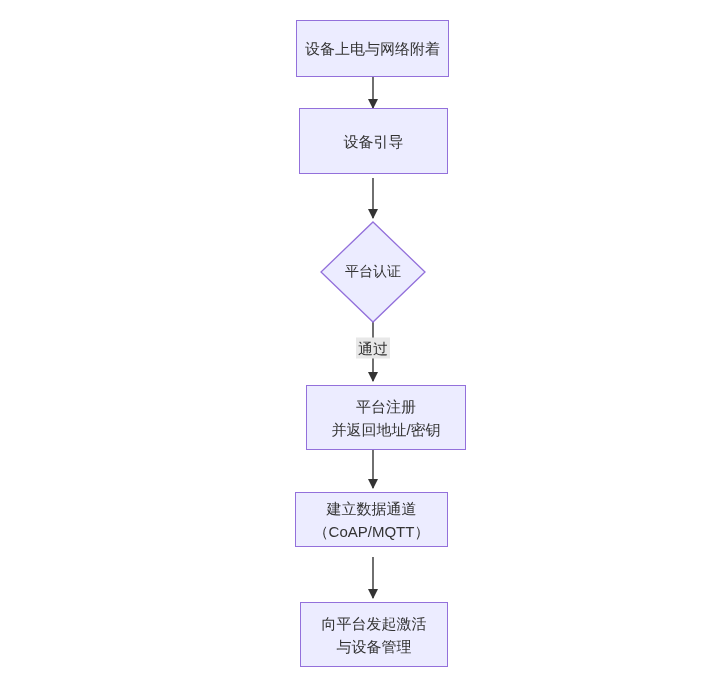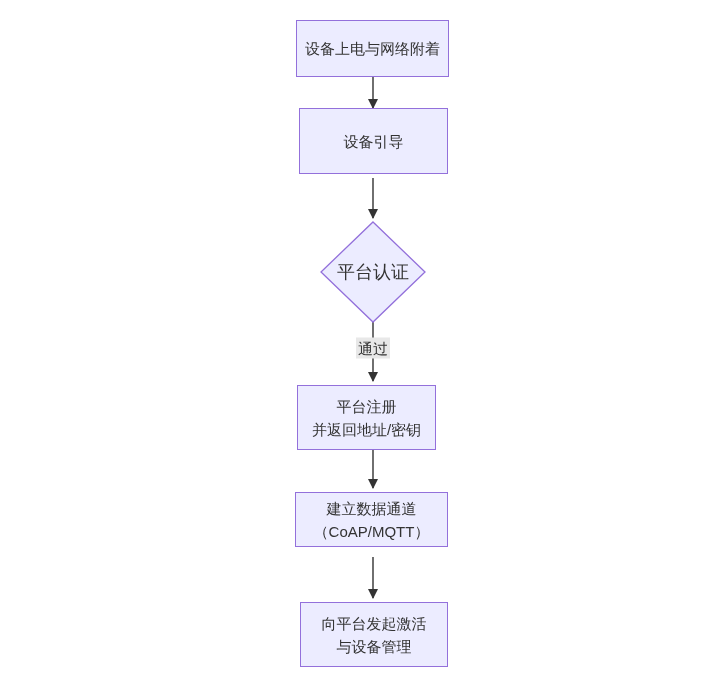--- a/index.html
+++ b/index.html
@@ -31,21 +31,21 @@
     border:1.4px solid var(--node-border);
     display:flex;flex-direction:column;
     align-items:center;justify-content:center;
     text-align:center;
     font-size:15px;line-height:23px;
     color:var(--text);
   }
   .diamond-label{
     position:absolute;
     transform:translate(-50%,-50%);
-    font-size:18px;color:var(--text);
+    font-size:14px;color:var(--text);
     white-space:nowrap;
   }
   .edge-label{
     position:absolute;
     transform:translate(-50%,-50%);
     background:var(--label-bg);
     font-size:15px;line-height:19px;
     padding:1px 2px;
     color:var(--text);
     white-space:nowrap;
@@ -77,21 +77,21 @@
   </div>
 
   <div class="node" style="left:299px;top:108px;width:149px;height:66px;">
     <span>设备引导</span>
   </div>
 
   <div class="diamond-label" style="left:373px;top:272px;">平台认证</div>
 
   <div class="edge-label" style="left:373px;top:348px;">通过</div>
 
-  <div class="node" style="left:297px;top:385px;width:139px;height:65px;">
+  <div class="node" style="left:306px;top:385px;width:160px;height:65px;">
     <span>平台注册</span>
     <span>并返回地址/密钥</span>
   </div>
 
   <div class="node" style="left:295px;top:492px;width:153px;height:55px;">
     <span>建立数据通道</span>
     <span>（CoAP/MQTT）</span>
   </div>
 
   <div class="node" style="left:300px;top:602px;width:148px;height:65px;">

